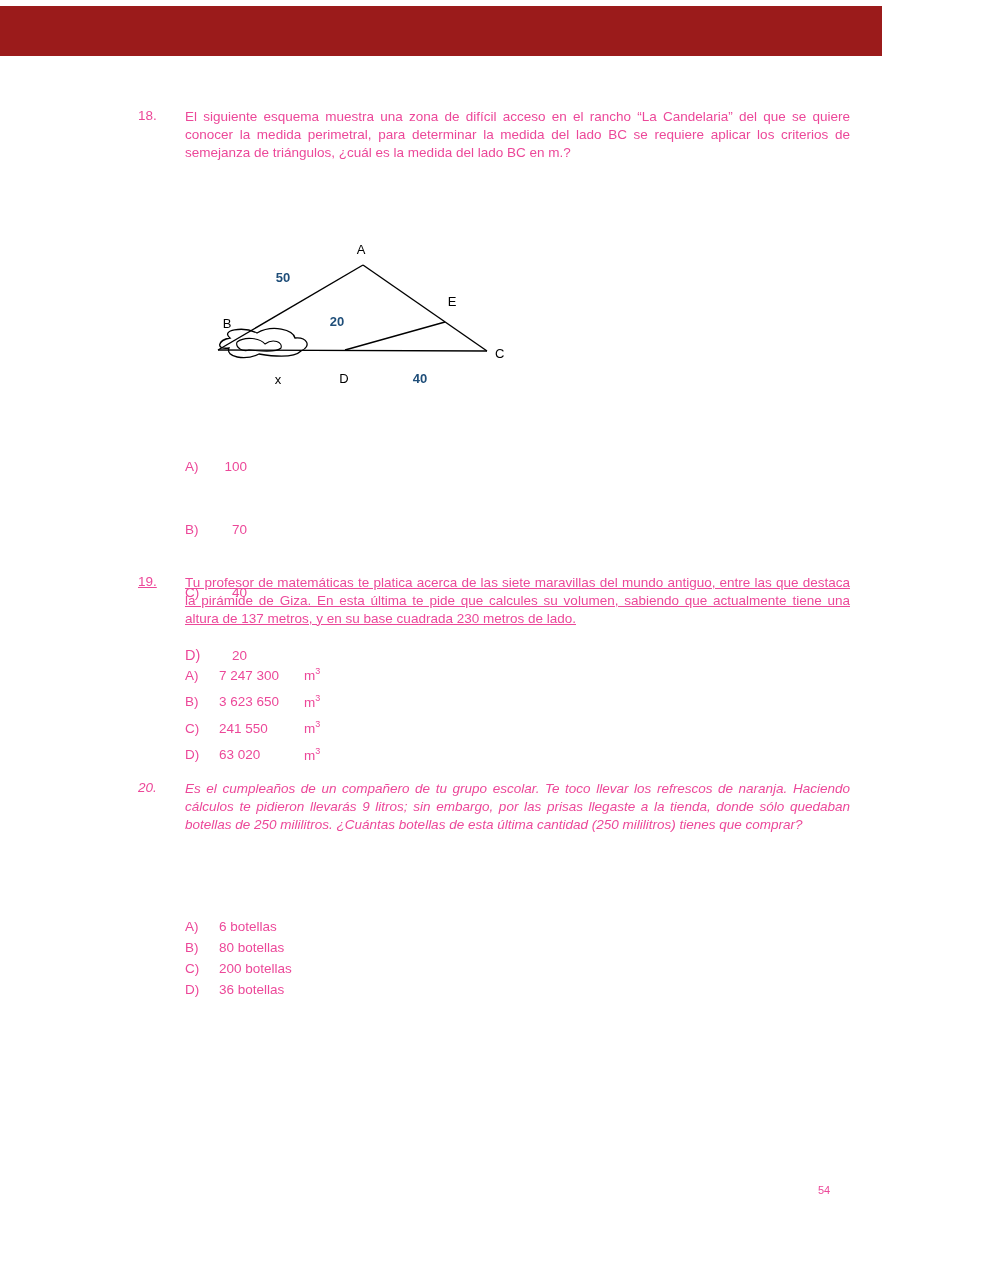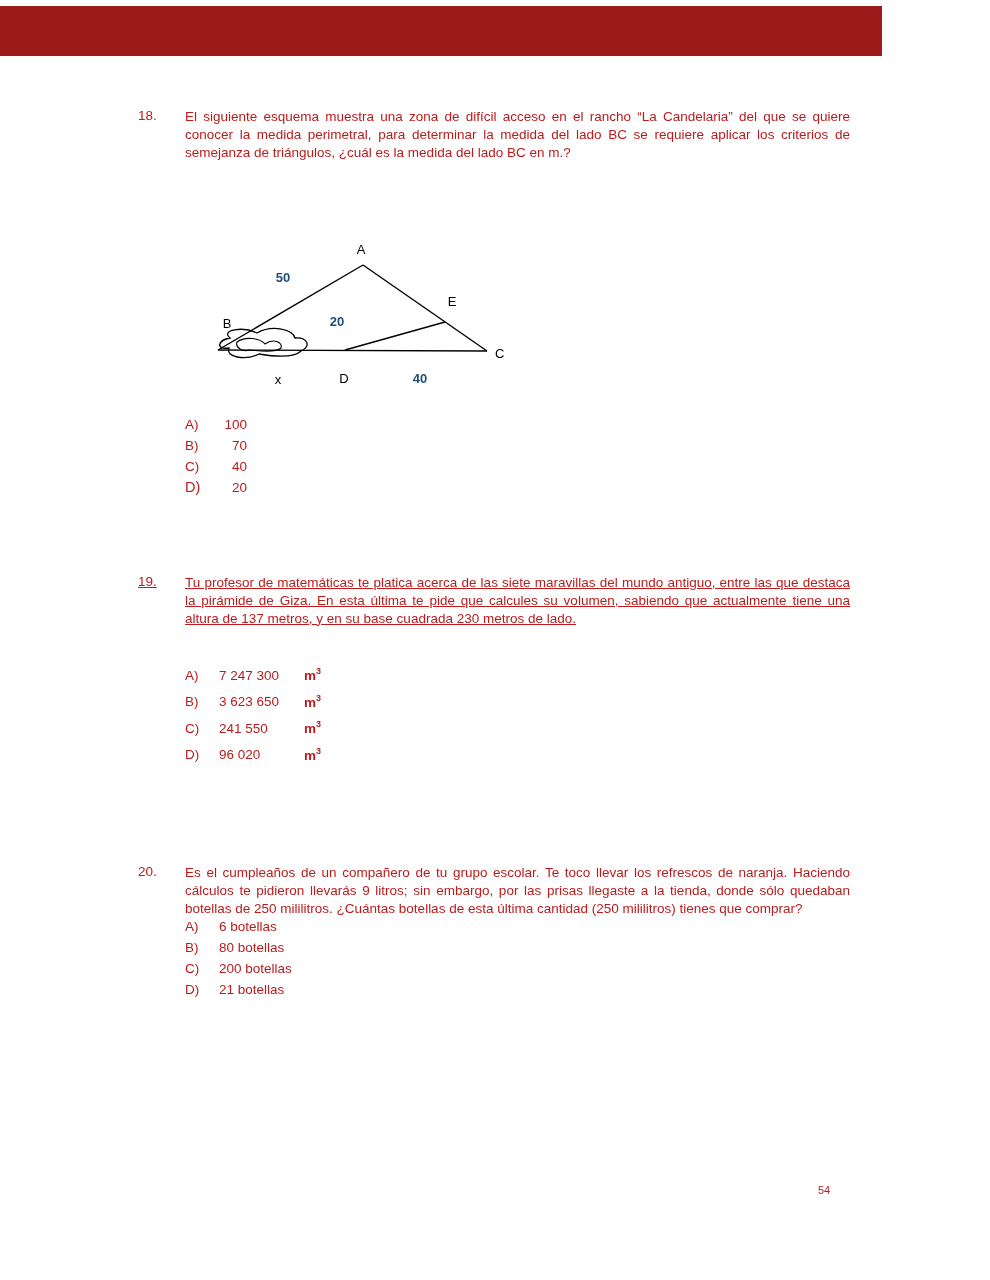--- a/index.html
+++ b/index.html
@@ -7,21 +7,21 @@
     padding: 0;
     background: #ffffff;
   }
   .page {
     position: relative;
     width: 882px;
     height: 1280px;
     background: #ffffff;
     font-family: "Liberation Sans", sans-serif;
     font-size: 13.5px;
-    color: #b91c1c;
+    color: #ec4899;
     overflow: hidden;
   }
   .top-banner {
     position: absolute;
     top: 6px;
     left: 0;
     right: 0;
     height: 50px;
     background: #9B1B1B;
   }
@@ -52,27 +52,28 @@
   }
   .options.tall .option-row { line-height: 23px; }
   .opt-letter {
     width: 34px;
     flex: 0 0 34px;
   }
   .opt-num {
     width: 28px;
     flex: 0 0 28px;
     text-align: right;
+    margin-top: 42px;
   }
   .opt-bignum {
     width: 80px;
     flex: 0 0 80px;
     text-align: left;
   }
-  .opt-unit { margin-left: 5px; font-weight: bold; }
+  .opt-unit { margin-left: 5px; }
   .opt-unit sup { font-size: 9px; }
   .diagram {
     position: absolute;
     top: 238px;
     left: 185px;
   }
   .diagram text {
     font-family: "Liberation Sans", sans-serif;
     font-size: 13px;
     fill: #000000;
@@ -157,44 +158,44 @@
       <span class="opt-bignum">3 623 650</span>
       <span class="opt-unit"><span>m</span><sup>3</sup></span>
     </div>
     <div class="option-row">
       <span class="opt-letter">C)</span>
       <span class="opt-bignum">241 550</span>
       <span class="opt-unit"><span>m</span><sup>3</sup></span>
     </div>
     <div class="option-row">
       <span class="opt-letter">D)</span>
-      <span class="opt-bignum">96 020</span>
-      <span class="opt-unit"><span>m</span><sup>3</sup></span>
-    </div>
-  </div>
-
-  <div class="question" style="top:864px;">
+      <span class="opt-bignum">63 020</span>
+      <span class="opt-unit"><span>m</span><sup>3</sup></span>
+    </div>
+  </div>
+
+  <div class="question" style="top:780px;font-style:italic;">
     <div class="q-number">20.</div>
     <div class="q-text">Es el cumpleaños de un compañero de tu grupo escolar. Te toco llevar los refrescos de naranja. Haciendo cálculos te pidieron llevarás 9 litros; sin embargo, por las prisas llegaste a la tienda, donde sólo quedaban botellas de 250 mililitros. ¿Cuántas botellas de esta última cantidad (250 mililitros) tienes que comprar?</div>
   </div>
 
   <div class="options" style="top:916px;">
     <div class="option-row">
       <span class="opt-letter">A)</span>
       <span>6 botellas</span>
     </div>
     <div class="option-row">
       <span class="opt-letter">B)</span>
       <span>80 botellas</span>
     </div>
     <div class="option-row">
       <span class="opt-letter">C)</span>
       <span>200 botellas</span>
     </div>
     <div class="option-row">
       <span class="opt-letter">D)</span>
-      <span>21 botellas</span>
+      <span>36 botellas</span>
     </div>
   </div>
 
   <div class="page-number">54</div>
 
 </div>
 
 </body></html>

